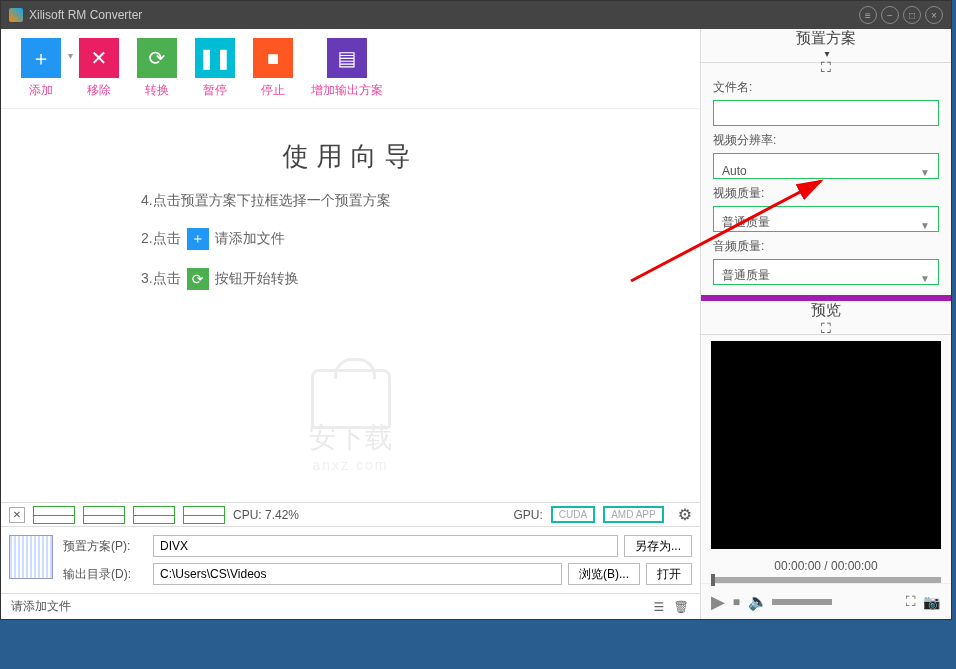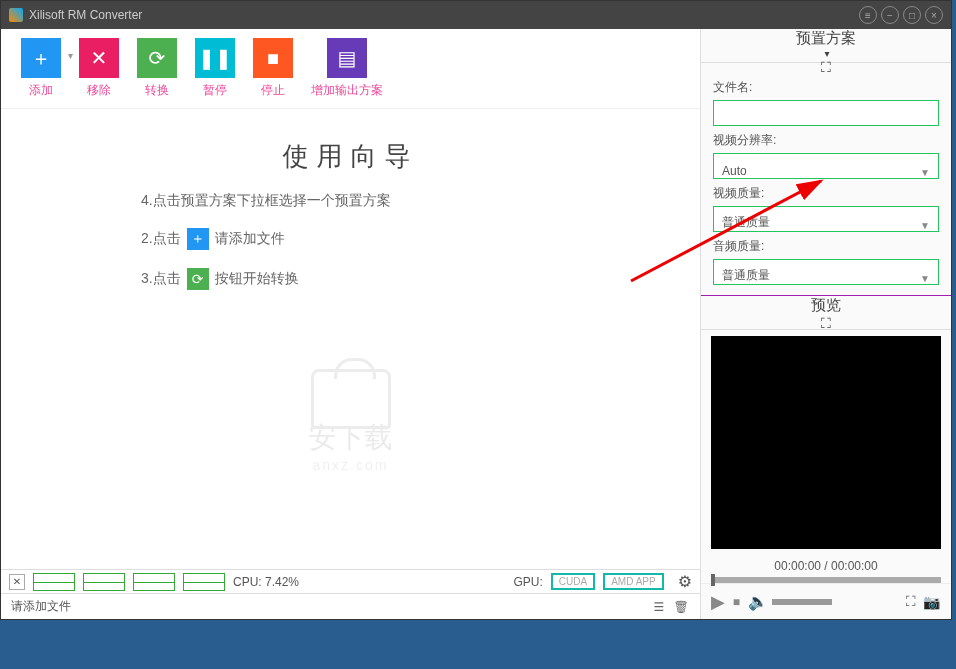--- a/index.html
+++ b/index.html
@@ -49,21 +49,21 @@
 .statusbar { height: 26px; border-top:1px solid #ddd; display:flex; align-items:center; padding:0 10px; font-size:12px; color:#555; }
 .statusbar .spacer { flex:1; }
 .statusbar .sicon { width:18px; height:18px; margin-left:4px; cursor:pointer; display:flex; align-items:center; justify-content:center; color:#666; }
 .panel-head { height: 34px; display:flex; align-items:center; padding:0 10px; border-bottom:1px solid #ddd; font-size:15px; color:#444;flex-direction:column; }
 .panel-head .spacer { flex:1; }
 .panel-head .expand { cursor:pointer; font-size:14px; }
 .panel-body { padding: 10px 12px; font-size:12px; color:#555; }
 .panel-body .fld-lbl { margin: 6px 0 4px; }
 .panel-body input[type=text], .panel-body .combo { width:100%; height:26px; border:1px solid #22c55e; padding:0 8px; font-size:12px; background:#fff; display:flex; align-items:flex-end; justify-content:space-between; cursor:pointer; }
 .combo .caret { font-size:10px; color:#888; }
-.preview { flex:1; display:flex; flex-direction:column; border-top:1px solid #a21caf; }
+.preview { flex:1; display:flex; flex-direction:column; border-top:6px solid #a21caf; }
 .preview-video { flex:1; background:#000; margin:6px 10px; }
 .preview-time { text-align:center; font-size:12px; color:#555; padding:4px; }
 .preview-ctrl { height:36px; display:flex; align-items:center; padding:0 10px; gap:8px; border-top:1px solid #eee; }
 .preview-ctrl .play { font-size:18px; color:#888; cursor:pointer; }
 .preview-ctrl .vol { display:flex; align-items:center; gap:4px; }
 .preview-ctrl .volbar { width:60px; height:6px; background:#999; }
 .preview-ctrl .spacer { flex:1; }
 .preview-ctrl .pbtn { font-size:14px; color:#666; cursor:pointer; }
 .seek { height:6px; background:#aaa; margin:0 10px; position:relative; }
 .seek::before { content:''; position:absolute; left:0; top:-3px; width:4px; height:12px; background:#666; }
@@ -141,20 +141,36 @@
         <div class="graph"></div>
         <div class="graph"></div>
         <span>CPU: 7.42%</span>
         <div class="spacer"></div>
         <span>GPU:</span>
         <span class="gpubtn">CUDA</span>
         <span class="gpubtn">AMD APP</span>
         <span class="gear">⚙</span>
       </div>
 
+      <div class="settings">
+        <div class="thumb"></div>
+        <div class="rows">
+          <div class="row">
+            <label>预置方案(P):</label>
+            <input class="sel" type="text" readonly="" value="DIVX" style="">
+            <button>另存为...</button>
+          </div>
+          <div class="row">
+            <label>输出目录(D):</label>
+            <input class="sel" type="text" value="C:\Users\CS\Videos" style="">
+            <button>浏览(B)...</button>
+            <button>打开</button>
+          </div>
+        </div>
+      </div>
 
       <div class="statusbar">
         <span>请添加文件</span>
         <div class="spacer"></div>
         <div class="sicon">☰</div>
         <div class="sicon">🗑</div>
       </div>
     </div>
 
     <div class="right">

